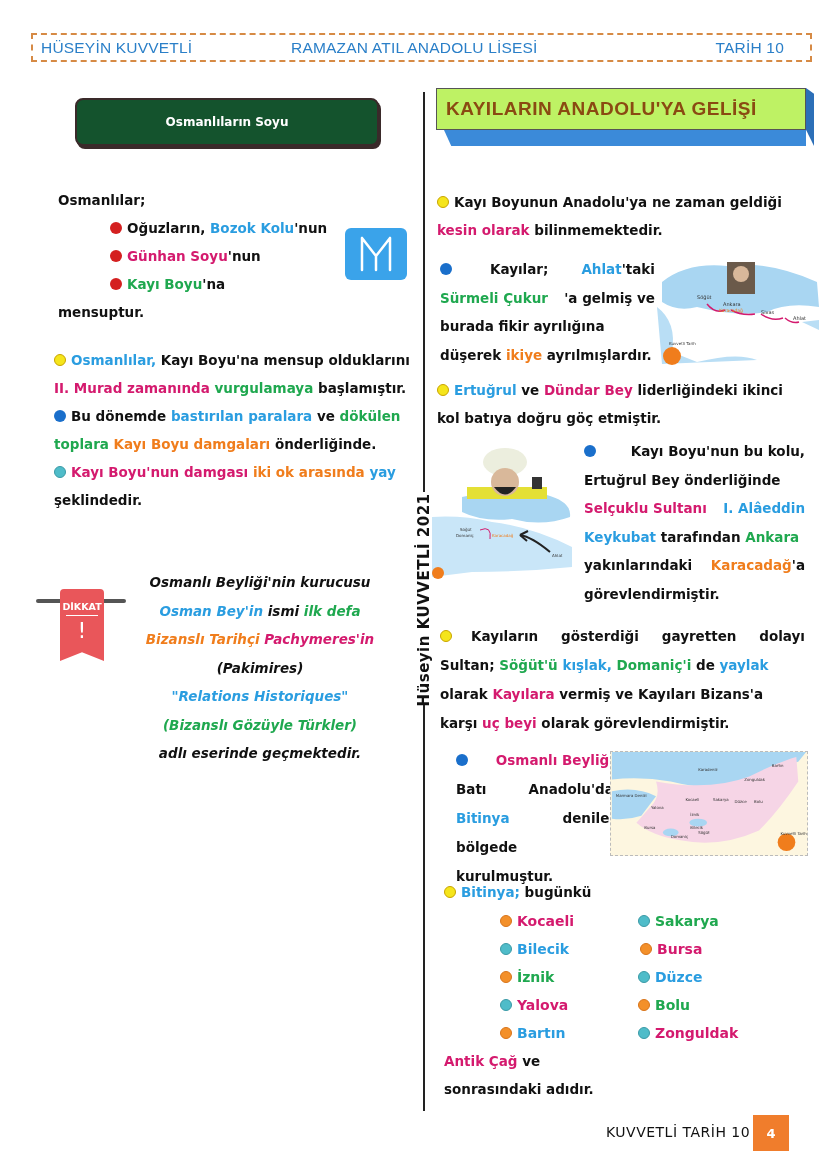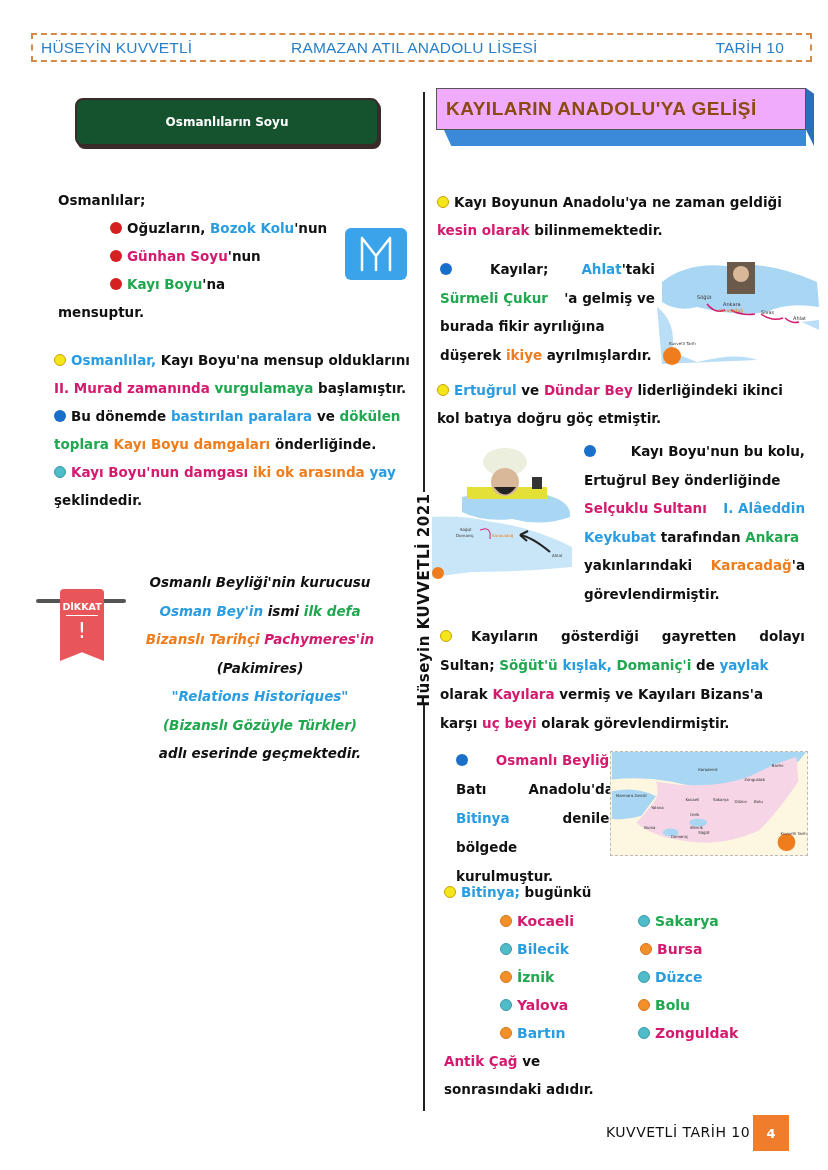--- a/index.html
+++ b/index.html
@@ -73,21 +73,21 @@
 
   .dikkat-text {
     position: absolute; left: 135px; top: 568px; width: 250px;
     text-align: center; font-style: italic; font-weight: bold; font-size: 13.5px; line-height: 28.5px;
     font-family: "DejaVu Sans", sans-serif;
   }
 
   
   .r-head {
     position: absolute; left: 436px; top: 88px; width: 370px; height: 42px;
-    background: #f0abfc; border: 1.5px solid #555;
+    background: #bef264; border: 1.5px solid #555;
     font-family: "Liberation Sans", sans-serif; font-size: 19px; color: #8a4a12; font-weight: bold;
     display: flex; align-items: center; padding-left: 9px; letter-spacing: 0.5px;
     z-index: 2;
   }
   .r-head-3d-bottom {
     position: absolute; left: 444px; top: 130px; width: 362px; height: 16px;
     background: #3b8ad9; clip-path: polygon(0 0, 100% 0, 100% 100%, 2% 100%);
   }
   .r-head-3d-side {
     position: absolute; left: 806px; top: 88px; width: 8px; height: 58px;

